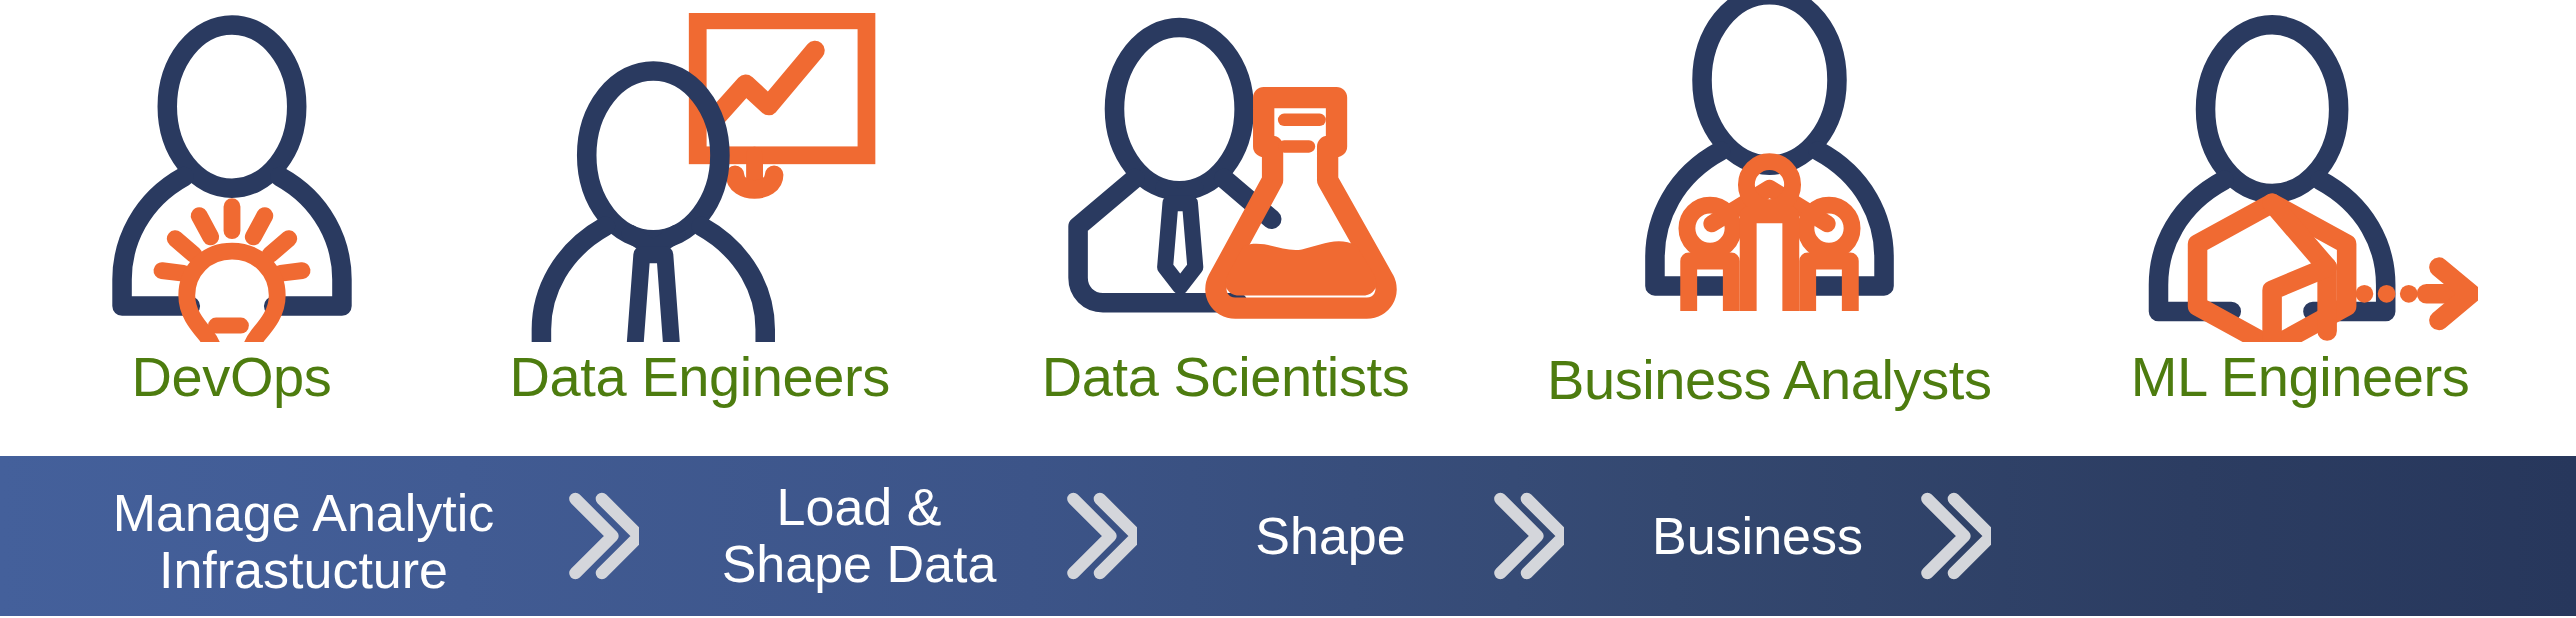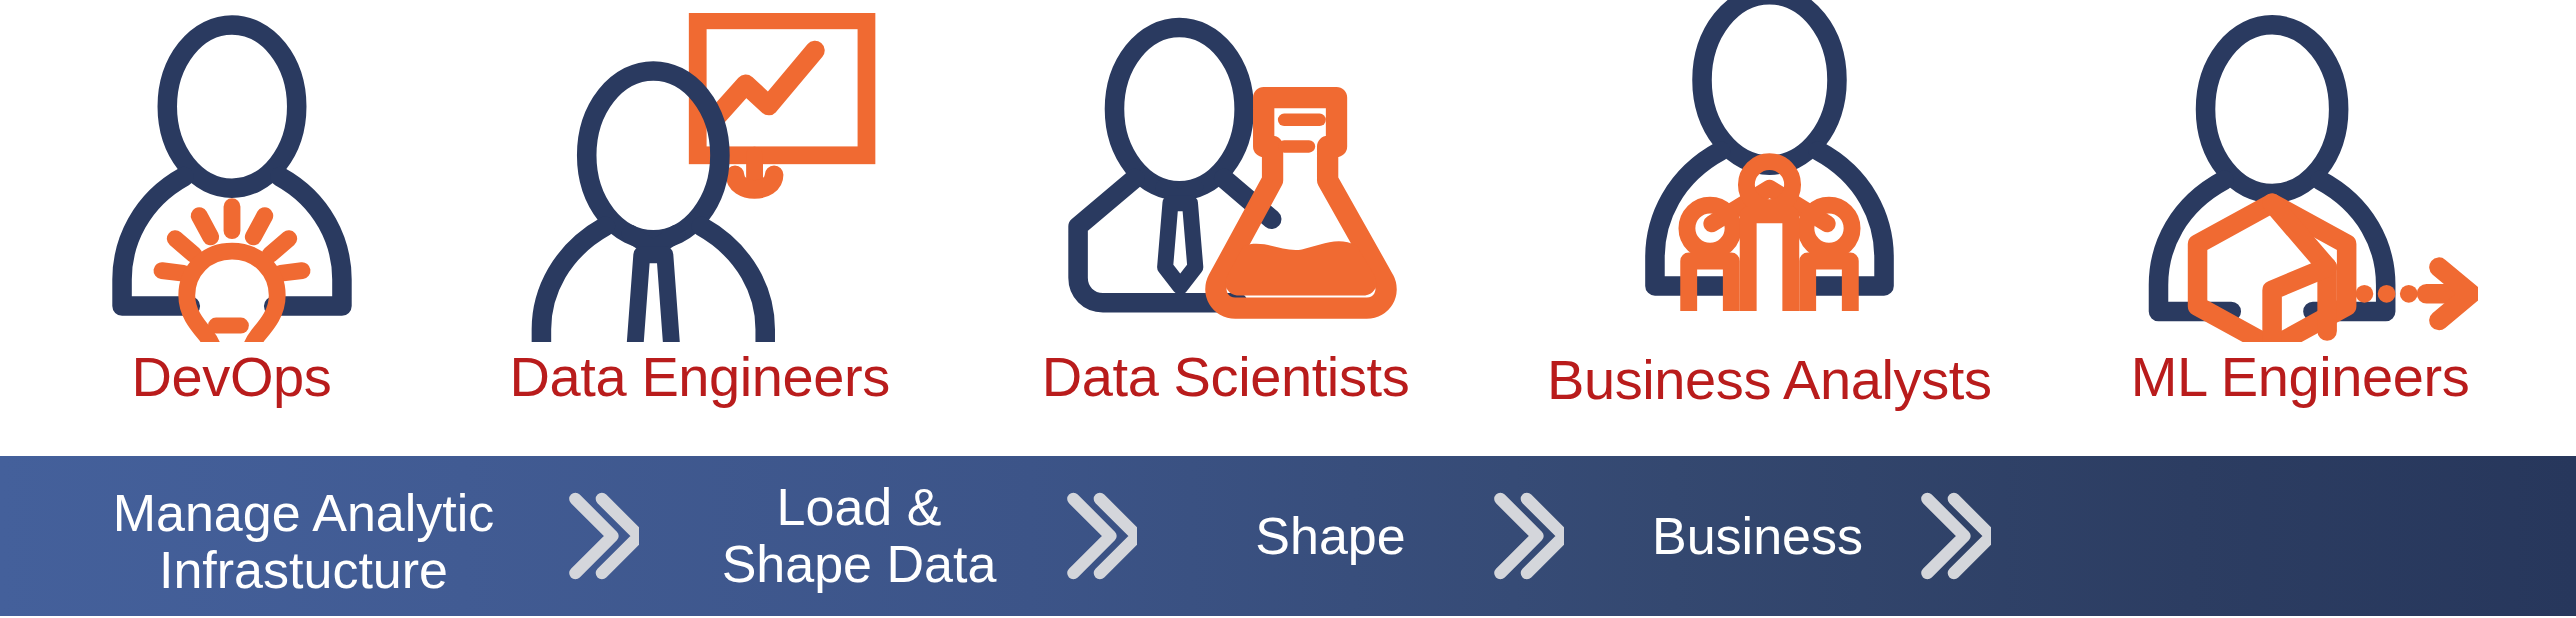--- a/index.html
+++ b/index.html
@@ -41,21 +41,21 @@
   .role-icon {
     height: 329px;
     display: flex;
     align-items: flex-start;
     justify-content: center;
   }
   .role-icon svg { display: block; }
 
   .role-label {
     font-size: 56px;
-    color: #b91c1c;
+    color: #4d7c0f;
     letter-spacing: -0.4px;
     line-height: 1;
     white-space: nowrap;
     margin-top: 3.6px;
     height: 62px;
     display: flex;
     align-items: center;
   }
 
   

